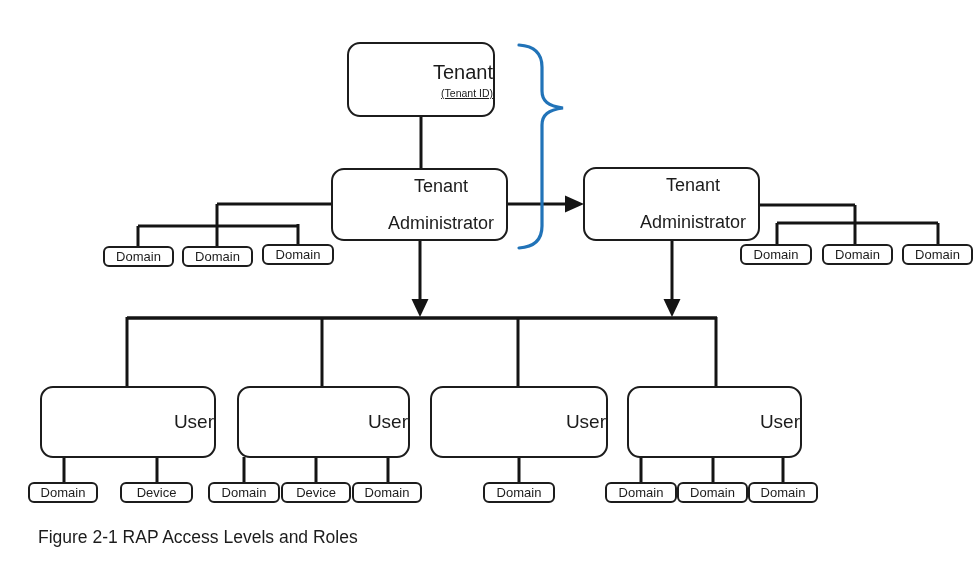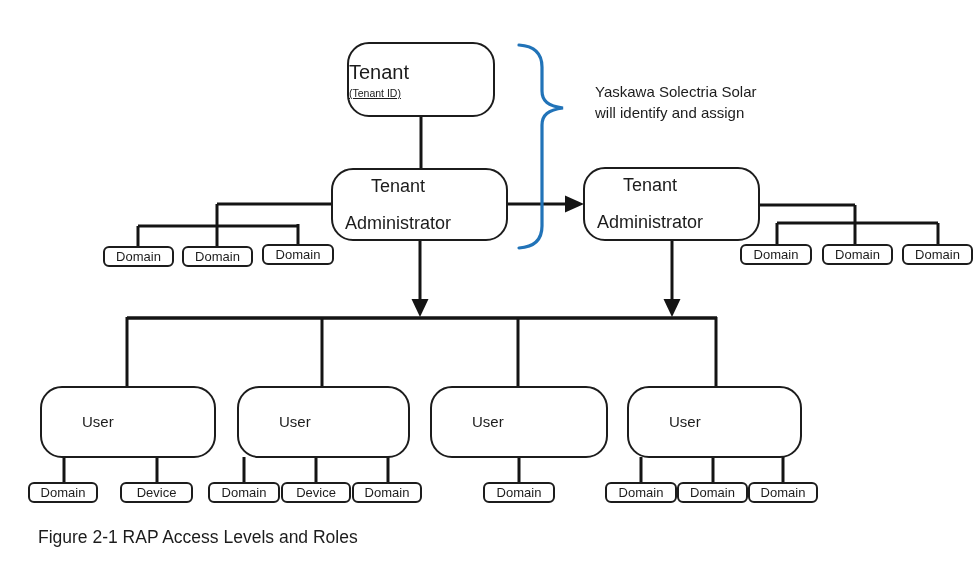--- a/index.html
+++ b/index.html
@@ -9,30 +9,30 @@
     background:#ffffff;
     font-family:"Liberation Sans", sans-serif;
     color:#1c1c1c;
     overflow:hidden;
   }
   #wires{position:absolute;left:0;top:0;width:979px;height:561px;}
   .node{
     position:absolute;
     background:#ffffff;
     border:2.5px solid #1c1c1c;
-    border-radius:22px;
+    border-radius:13px;
     display:flex;flex-direction:column;
-    align-items:flex-start;justify-content:center;
+    align-items:flex-end;justify-content:center;
     text-align:center;
     box-sizing:border-box;
   }
   .node .big-label{font-size:20px;line-height:24px;}
   .node .sub-label{font-size:10.5px;line-height:13px;margin-top:3px;text-decoration:underline;}
   .node.ta .ta-label{font-size:18px;line-height:37px;width:130px;text-align:center;}
-  .node.user .user-label{font-size:15px;line-height:24px;margin-left:40px;}
+  .node.user .user-label{font-size:19px;line-height:24px;margin-left:40px;}
   .chip{
     position:absolute;
     height:21px;
     background:#ffffff;
     border:2px solid #1c1c1c;
     border-radius:6px;
     display:flex;align-items:center;justify-content:center;
     font-size:13px;
     box-sizing:border-box;
   }
@@ -77,24 +77,20 @@
       <polygon points="672,317 663.5,299 680.5,299"></polygon>
     </g>
     <path d="M 519 45 C 534 46 542 53 542 67 L 542 91 C 542 101 548 106 563 108 C 548 110 542 115 542 125 L 542 226 C 542 240 534 247 519 248" fill="none" stroke-width="3.2" stroke-linecap="round" stroke="#2173b8"></path>
   </svg>
 
   <div class="node" style="left:347px;top:42px;width:148px;height:75px;">
     <div class="big-label">Tenant</div>
     <div class="sub-label">(Tenant ID)</div>
   </div>
 
-  <div class="annotation">
-    <div>Yaskawa Solectria Solar</div>
-    <div>will identify and assign</div>
-  </div>
 
   <div class="node ta" style="left:331px;top:168px;width:177px;height:73px;">
     <div class="ta-label">Tenant Administrator</div>
   </div>
   <div class="node ta" style="left:583px;top:167px;width:177px;height:74px;">
     <div class="ta-label">Tenant Administrator</div>
   </div>
 
   <div class="chip" style="left:103px;top:246px;width:71px;">
     <span>Domain</span>

